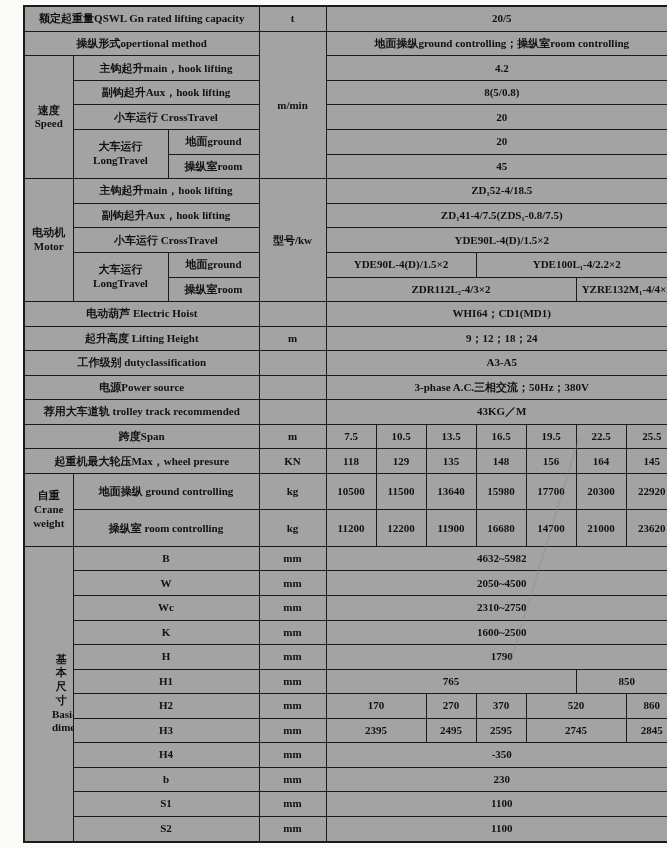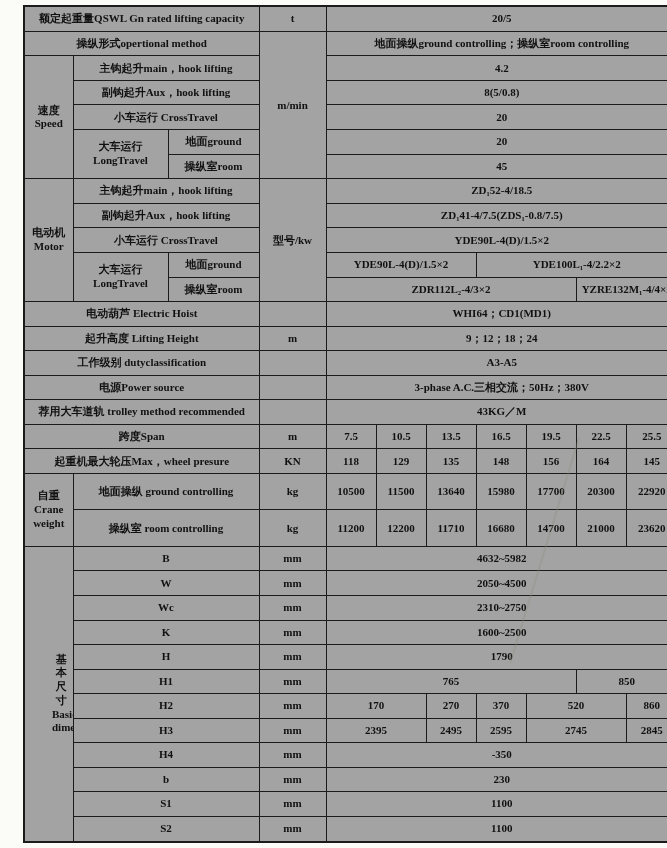--- a/index.html
+++ b/index.html
@@ -130,21 +130,21 @@
       <td colspan="7">A3-A5</td>
     </tr>
 
     <tr>
       <td colspan="3">电源Power source</td>
       <td></td>
       <td colspan="7">3-phase A.C.三相交流；50Hz；380V</td>
     </tr>
 
     <tr>
-      <td colspan="3">荐用大车道轨 trolley method recommended</td>
+      <td colspan="3">荐用大车道轨 trolley track recommended</td>
       <td></td>
       <td colspan="7">43KG／M</td>
     </tr>
 
     <tr>
       <td colspan="3">跨度Span</td>
       <td>m</td>
       <td>7.5</td>
       <td>10.5</td>
       <td>13.5</td>
@@ -180,21 +180,21 @@
       <td>15980</td>
       <td>17700</td>
       <td>20300</td>
       <td>22920</td>
     </tr>
     <tr>
       <td colspan="2">操纵室 room controlling</td>
       <td>kg</td>
       <td>11200</td>
       <td>12200</td>
-      <td>11710</td>
+      <td>11900</td>
       <td>16680</td>
       <td>14700</td>
       <td>21000</td>
       <td>23620</td>
     </tr>
 
     <tr>
       <td rowspan="12" class="wrap">
         <span class="ln">基本尺寸</span>
         <span class="ln">Basic</span>

